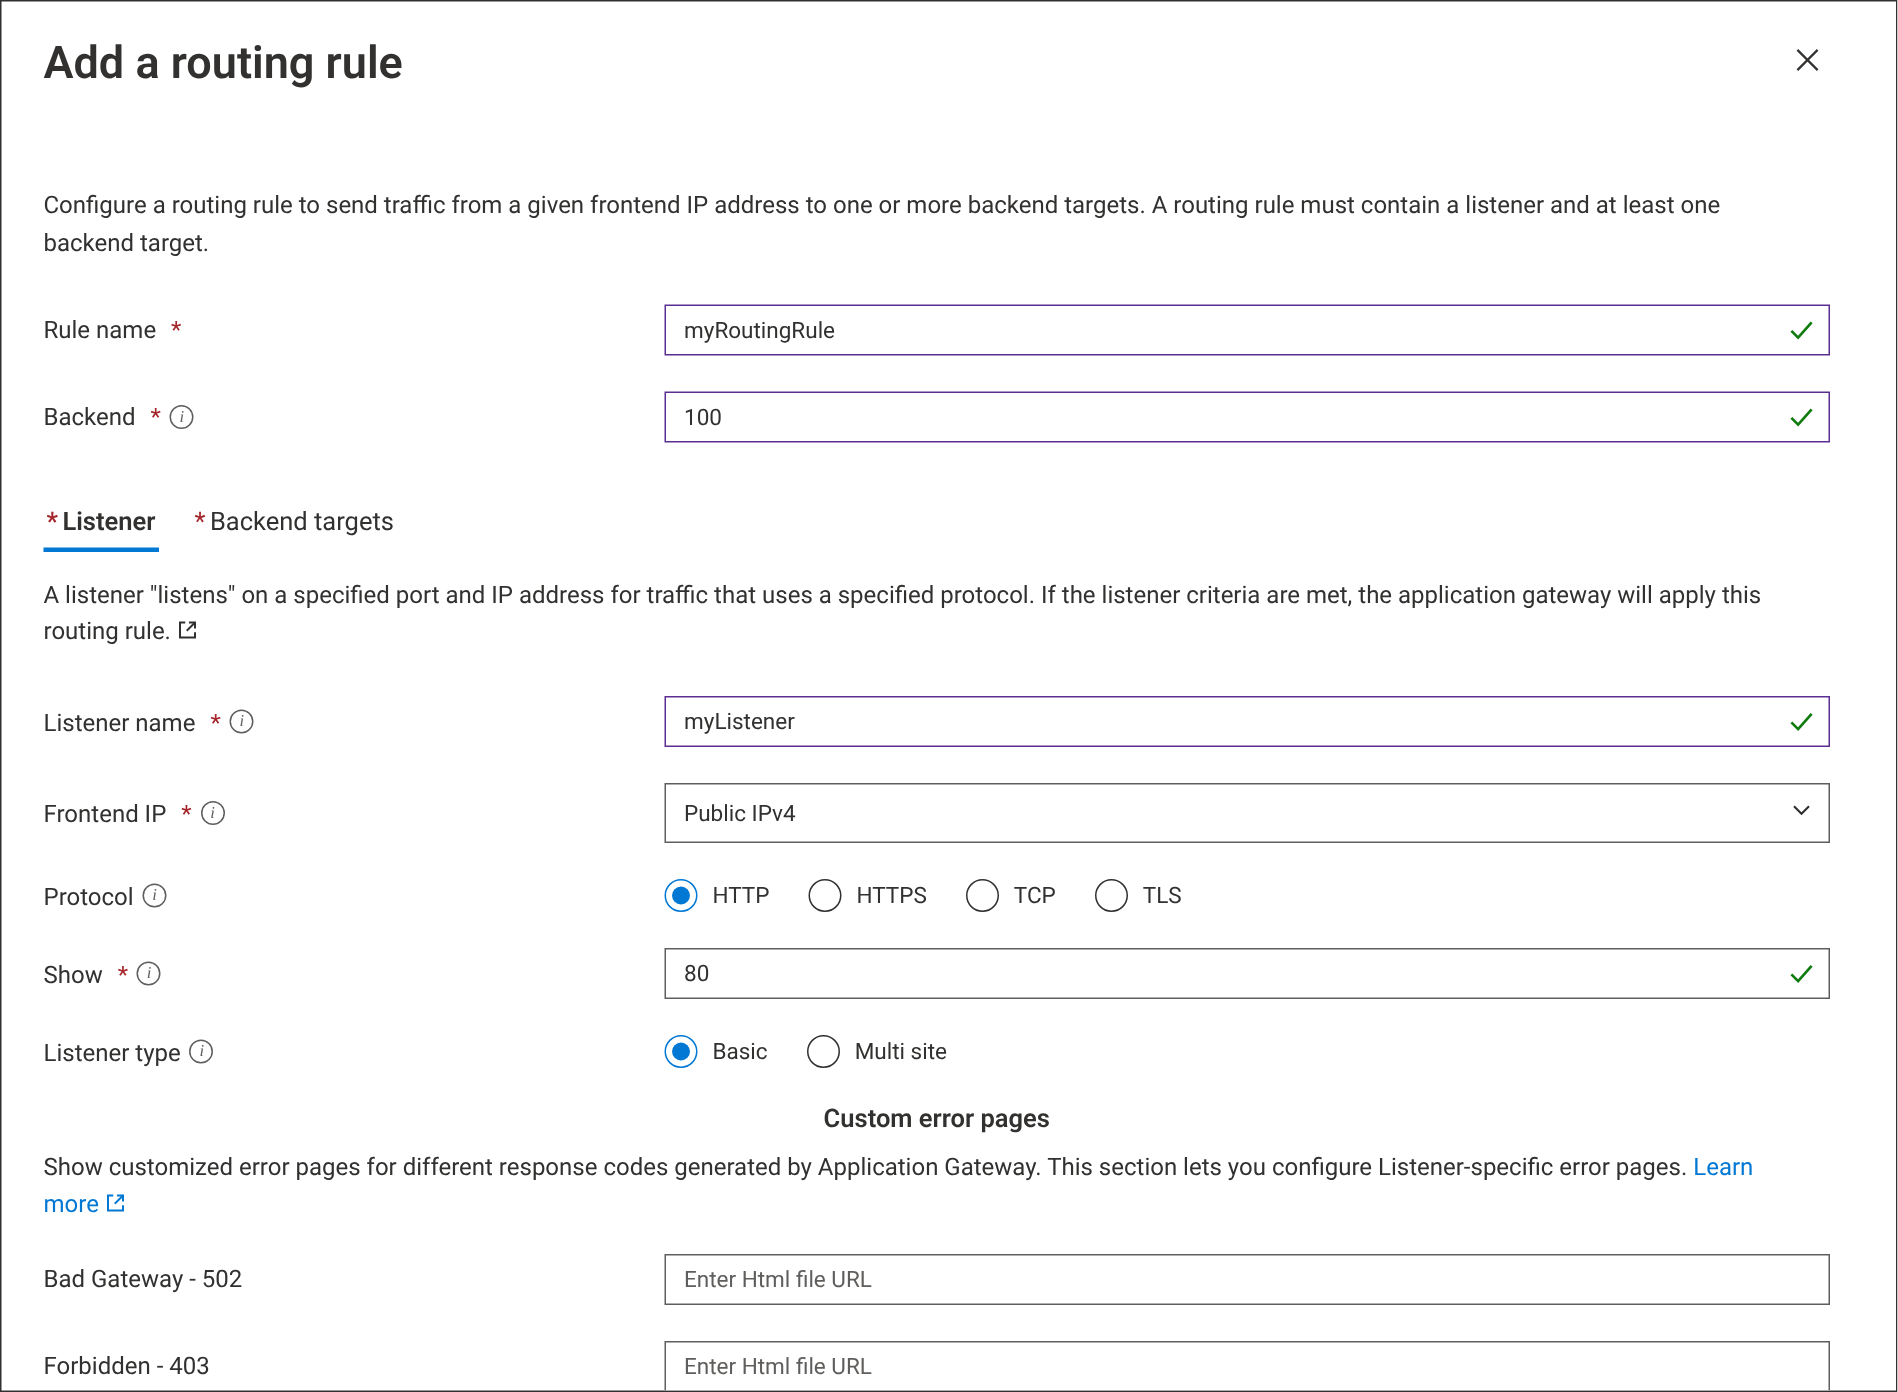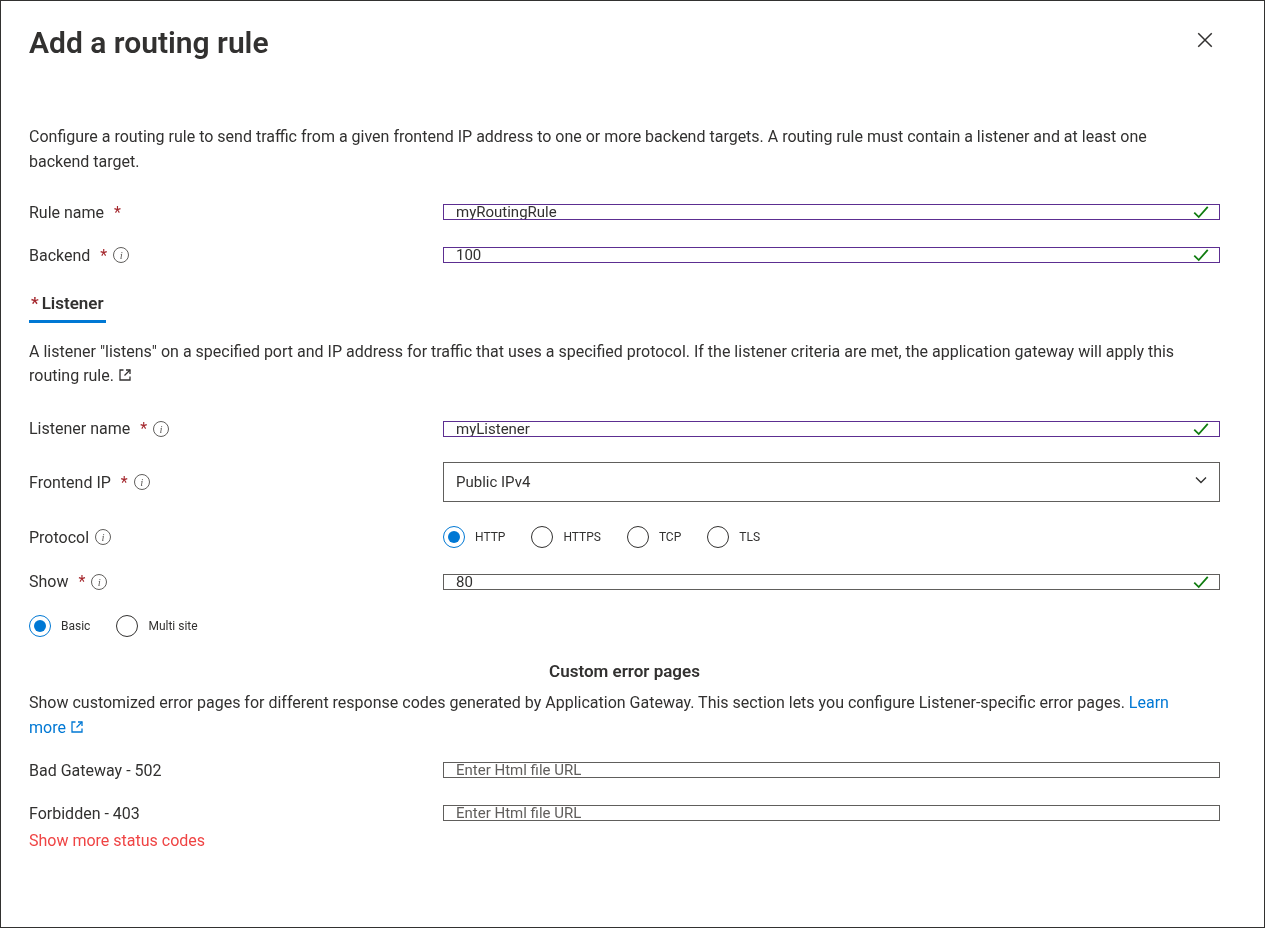--- a/index.html
+++ b/index.html
@@ -54,21 +54,21 @@
   .info-icon {
     display:inline-flex; width:16px; height:16px; border:1px solid #605e5c;
     border-radius:50%; font-size:11px; color:#605e5c; align-items:center;
     justify-content:center; font-style:italic; font-family:Georgia,serif;
     cursor:help;
   }
   .info-icon::after { content:"i"; }
   .field-wrap { position:relative; }
   .txt {
     width:100%;
-    height:16px;
+    height:34px;
     border:1px solid #605e5c;
     padding:4px 32px 4px 12px;
     font-size:15px;
     font-family:inherit;
     color:#323130;
     outline:none;
   }
   .txt.valid { border-color:#5c2e91; }
   .check-icon {
     position:absolute; right:10px; top:50%; transform:translateY(-50%);
@@ -80,21 +80,21 @@
     width:100%; height:40px; border:1px solid #605e5c;
     padding:4px 32px 4px 12px; font-size:15px; background:#fff; cursor:pointer;
     display:flex; align-items:center;
   }
   .chev {
     position:absolute; right:12px; top:50%; transform:translateY(-50%);
     pointer-events:none;
   }
   .chev svg { width:14px; height:14px; }
   .tabs {
-    display:flex; gap:22px; margin-top:22px; border-bottom:1px solid transparent;
+    display:flex; gap:22px; margin-top:37px; border-bottom:1px solid transparent;
   }
   .tab {
     padding:6px 2px 10px 2px;
     cursor:pointer;
     font-size:17px;
     position:relative;
     color:#323130;
   }
   .tab .star { color:#a4262c; margin-right:3px; }
   .tab.active { font-weight:600; }
@@ -103,21 +103,21 @@
     height:3px; background:#0078d4;
   }
   .tab-desc {
     font-size:16px; line-height:1.55; margin:16px 0 30px 0;
     max-width:1190px;
   }
   .ext-icon svg { width:14px; height:14px; vertical-align:-1px; }
   .radio-row { display:flex; gap:26px; align-items:center; }
   .radio {
     display:flex; align-items:center; gap:10px; cursor:pointer;
-    font-size:12px;
+    font-size:15px;
   }
   .radio .dot {
     width:22px; height:22px; border:1.5px solid #323130; border-radius:50%;
     display:inline-flex; align-items:center; justify-content:center;
   }
   .radio.sel .dot { border-color:#0078d4; }
   .radio.sel .dot::after {
     content:""; width:12px; height:12px; border-radius:50%; background:#0078d4;
   }
   .section-h {
@@ -175,20 +175,23 @@
         <svg viewBox="0 0 16 16" fill="none" stroke="#107c10" stroke-width="1.6">
             <path d="M2 8.5 L6 12.5 L14 3.5"></path>
           </svg>
       </span>
     </div>
   </div>
 
   <div class="tabs">
     <div class="tab active">
       <span class="star">*</span><span>Listener</span>
+    </div>
+    <div class="tab">
+      <span class="star">*</span><span>Backend targets</span>
     </div>
   </div>
 
   <p class="tab-desc">
     <span>A listener "listens" on a specified port and IP address for traffic that uses a specified protocol. If the listener criteria are met, the application gateway will apply this routing rule.</span>
     <span class="ext-icon">
       <svg viewBox="0 0 14 14" fill="none" stroke="#323130" stroke-width="1.3">
         <path d="M5.5 2 H2 V12 H12 V8.5"></path>
           <path d="M8 2 H12 V6"></path>
           <path d="M12 2 L6.5 7.5"></path>
@@ -258,20 +261,24 @@
     </div>
     <div class="field-wrap">
       <input class="txt" value="80" style="">
       <span class="check-icon">
         <svg viewBox="0 0 16 16" fill="none" stroke="#107c10" stroke-width="1.6">
             <path d="M2 8.5 L6 12.5 L14 3.5"></path>
           </svg>
       </span>
     </div>
 
+    <div class="lbl">
+      <span>Listener type</span>
+      <span class="info-icon"></span>
+    </div>
     <div class="radio-row">
       <label class="radio sel">
           <span class="dot"></span>
           <span>Basic</span>
         </label>
       <label class="radio">
           <span class="dot"></span>
           <span>Multi site</span>
         </label>
     </div>

